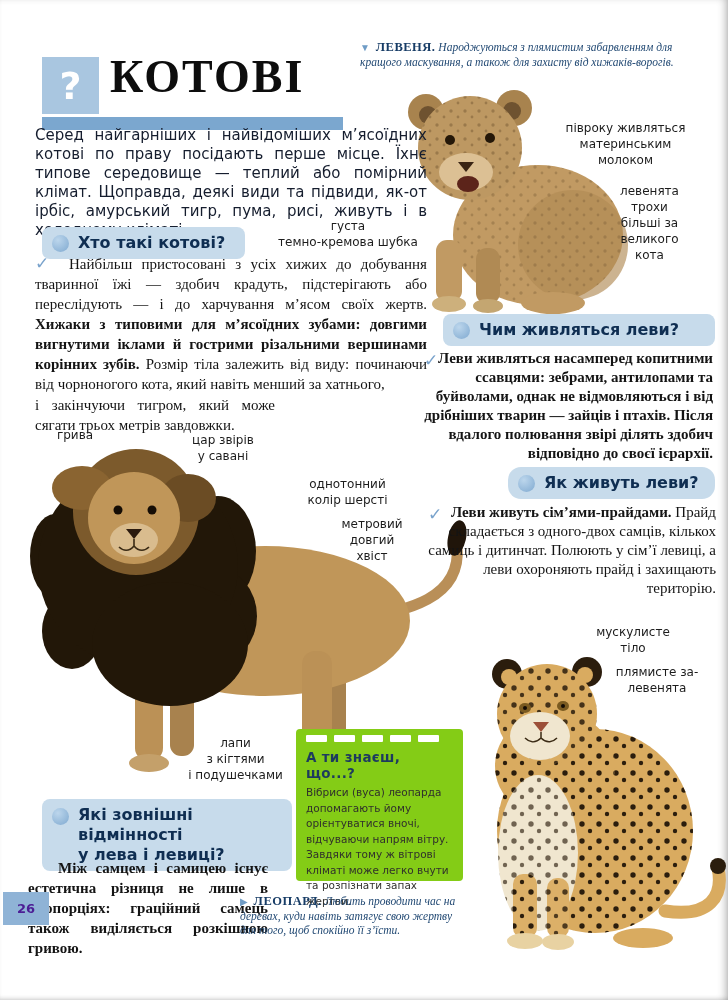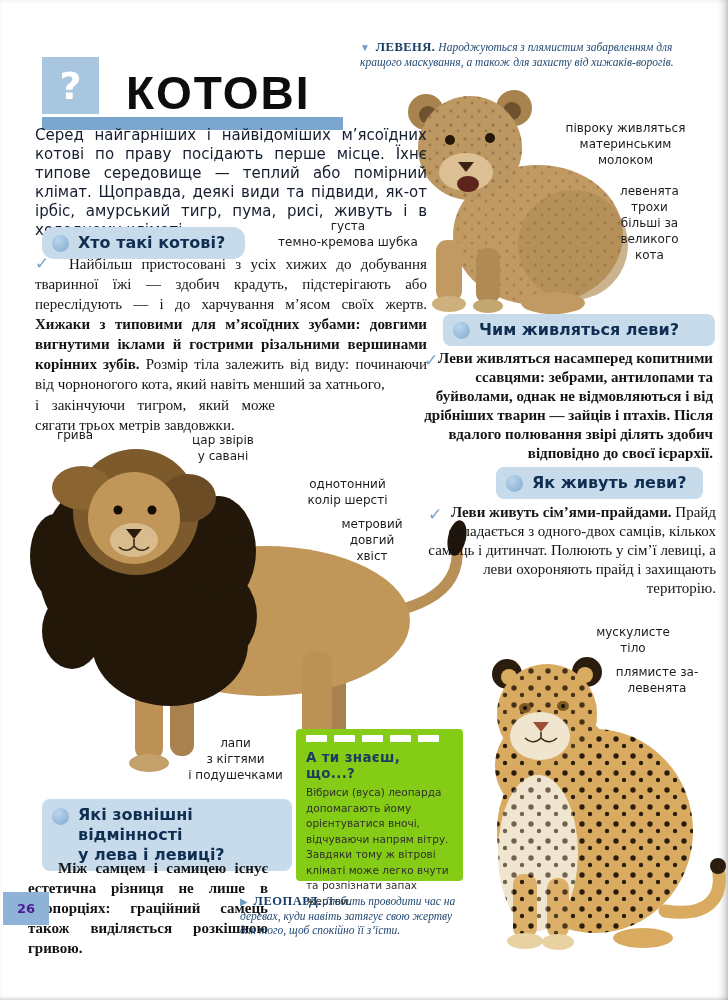--- a/index.html
+++ b/index.html
@@ -3,22 +3,22 @@
 <meta charset="utf-8">
 <style>
   html,body{margin:0;padding:0;background:#e8e8e8;}
   .page{position:relative;width:728px;height:1000px;background:#ffffff;overflow:hidden;
         font-family:"DejaVu Sans",sans-serif;
         box-shadow:inset -6px 0 8px -4px rgba(0,0,0,.30), inset 0 -3px 4px -2px rgba(0,0,0,.15);}
 
   
   .qbox{position:absolute;left:42px;top:57px;width:57px;height:57px;background:#a9c6e0;
         color:#ffffff;font-size:38px;font-weight:bold;display:flex;align-items:center;justify-content:center;}
-  .title{position:absolute;left:110px;top:50px;margin:16px;font-size:46px;letter-spacing:2px;
-         color:#0d0d0d;font-weight:bold;font-family:Liberation Sans, sans-serif;}
+  .title{position:absolute;left:110px;top:50px;margin:0;font-size:46px;letter-spacing:2px;
+         color:#0d0d0d;font-weight:bold;font-family:Liberation Serif, serif;}
   .title-bar{position:absolute;left:42px;top:117px;width:301px;height:13px;background:#7ba7cf;}
 
   
   .shead{position:absolute;background:#c7dbeb;border-radius:8px;display:flex;align-items:center;
          gap:9px;padding:6px 10px;font-weight:bold;color:#0f2e52;font-size:16px;line-height:1.25;}
   .shead .bullet{width:17px;height:17px;border-radius:50%;flex:none;
          background:radial-gradient(circle at 35% 30%,#bcd6ec,#7fa9d0);}
   .shead.two{align-items:flex-start;}
   .shead.two .bullet{margin-top:3px;}
   .shead-text{white-space:pre-line;}
@@ -108,21 +108,21 @@
 материнським
 молоком</div>
   <div class="lbl" style="left:592px;top:183px;width:115px;">левенята
 трохи
 більші за
 великого
 кота</div>
 
   <p class="intro">Серед найгарніших і найвідоміших м’ясоїдних котові по праву посідають перше місце. Їхнє типове середовище — теплий або помірний клімат. Щоправда, деякі види та підвиди, як-от ірбіс, амурський тигр, пума, рисі, живуть і в холодному кліматі.</p>
 
-  <div class="shead" style="left:42px;top:227px;width:183px;border-radius:12px;">
+  <div class="shead" style="left:42px;top:227px;width:183px;">
     <span class="bullet"></span>
     <span class="shead-text">Хто такі котові?</span>
   </div>
   <div class="lbl" style="left:258px;top:218px;width:180px;">густа
 темно-кремова шубка</div>
   <p class="para" style="left:35px;top:253px;width:392px;"><span class="check">✓</span><span>Найбільш пристосовані з усіх хижих до добування тваринної їжі — здобич крадуть, підстерігають або переслідують — і до харчування м’ясом своїх жертв. </span><b>Хижаки з типовими для м’ясоїдних зубами: довгими вигнутими іклами й гострими різальними вершинами корінних зубів.</b><span> Розмір тіла залежить від виду: починаючи від чорноногого кота, який навіть менший за хатнього,</span></p>
   <p class="para" style="left:35px;top:395px;width:240px;">і закінчуючи тигром, який може сягати трьох метрів завдовжки.</p>
 
 
   <div class="lbl" style="left:40px;top:427px;width:70px;">грива</div>
@@ -164,21 +164,21 @@
     <path d="M114 113 v7 M114 120 c-5 6 -11 5 -15 1 M114 120 c5 6 11 5 15 1" fill="none" stroke="#3a2a14" stroke-width="1.6"></path>
   </svg>
 
   <div class="shead" style="left:443px;top:314px;width:252px;">
     <span class="bullet"></span>
     <span class="shead-text">Чим живляться леви?</span>
   </div>
   <span class="check-abs" style="left:424px;top:350px;">✓</span>
   <p class="para right" style="left:417px;top:349px;width:296px;"><b>Леви живляться насамперед копитними ссавцями: зебрами, антилопами та буйволами, однак не відмовляються і від дрібніших тварин — зайців і птахів. Після вдалого полювання звірі ділять здобич відповідно до своєї ієрархії.</b></p>
 
-  <div class="shead" style="left:496px;top:467px;width:187px;">
+  <div class="shead" style="left:508px;top:467px;width:187px;border-radius:13px;">
     <span class="bullet"></span>
     <span class="shead-text">Як живуть леви?</span>
   </div>
   <span class="check-abs" style="left:428px;top:504px;">✓</span>
   <p class="para right" style="left:420px;top:503px;width:296px;"><b>Леви живуть сім’ями-прайдами.</b><span> Прайд складається з одного-двох самців, кількох самиць і дитинчат. Полюють у сім’ї левиці, а леви охороняють прайд і захищають територію.</span></p>
 
   <div class="lbl" style="left:578px;top:624px;width:110px;">мускулисте
 тіло</div>
   <div class="lbl" style="left:602px;top:664px;width:110px;">плямисте за-
 левенята</div>

